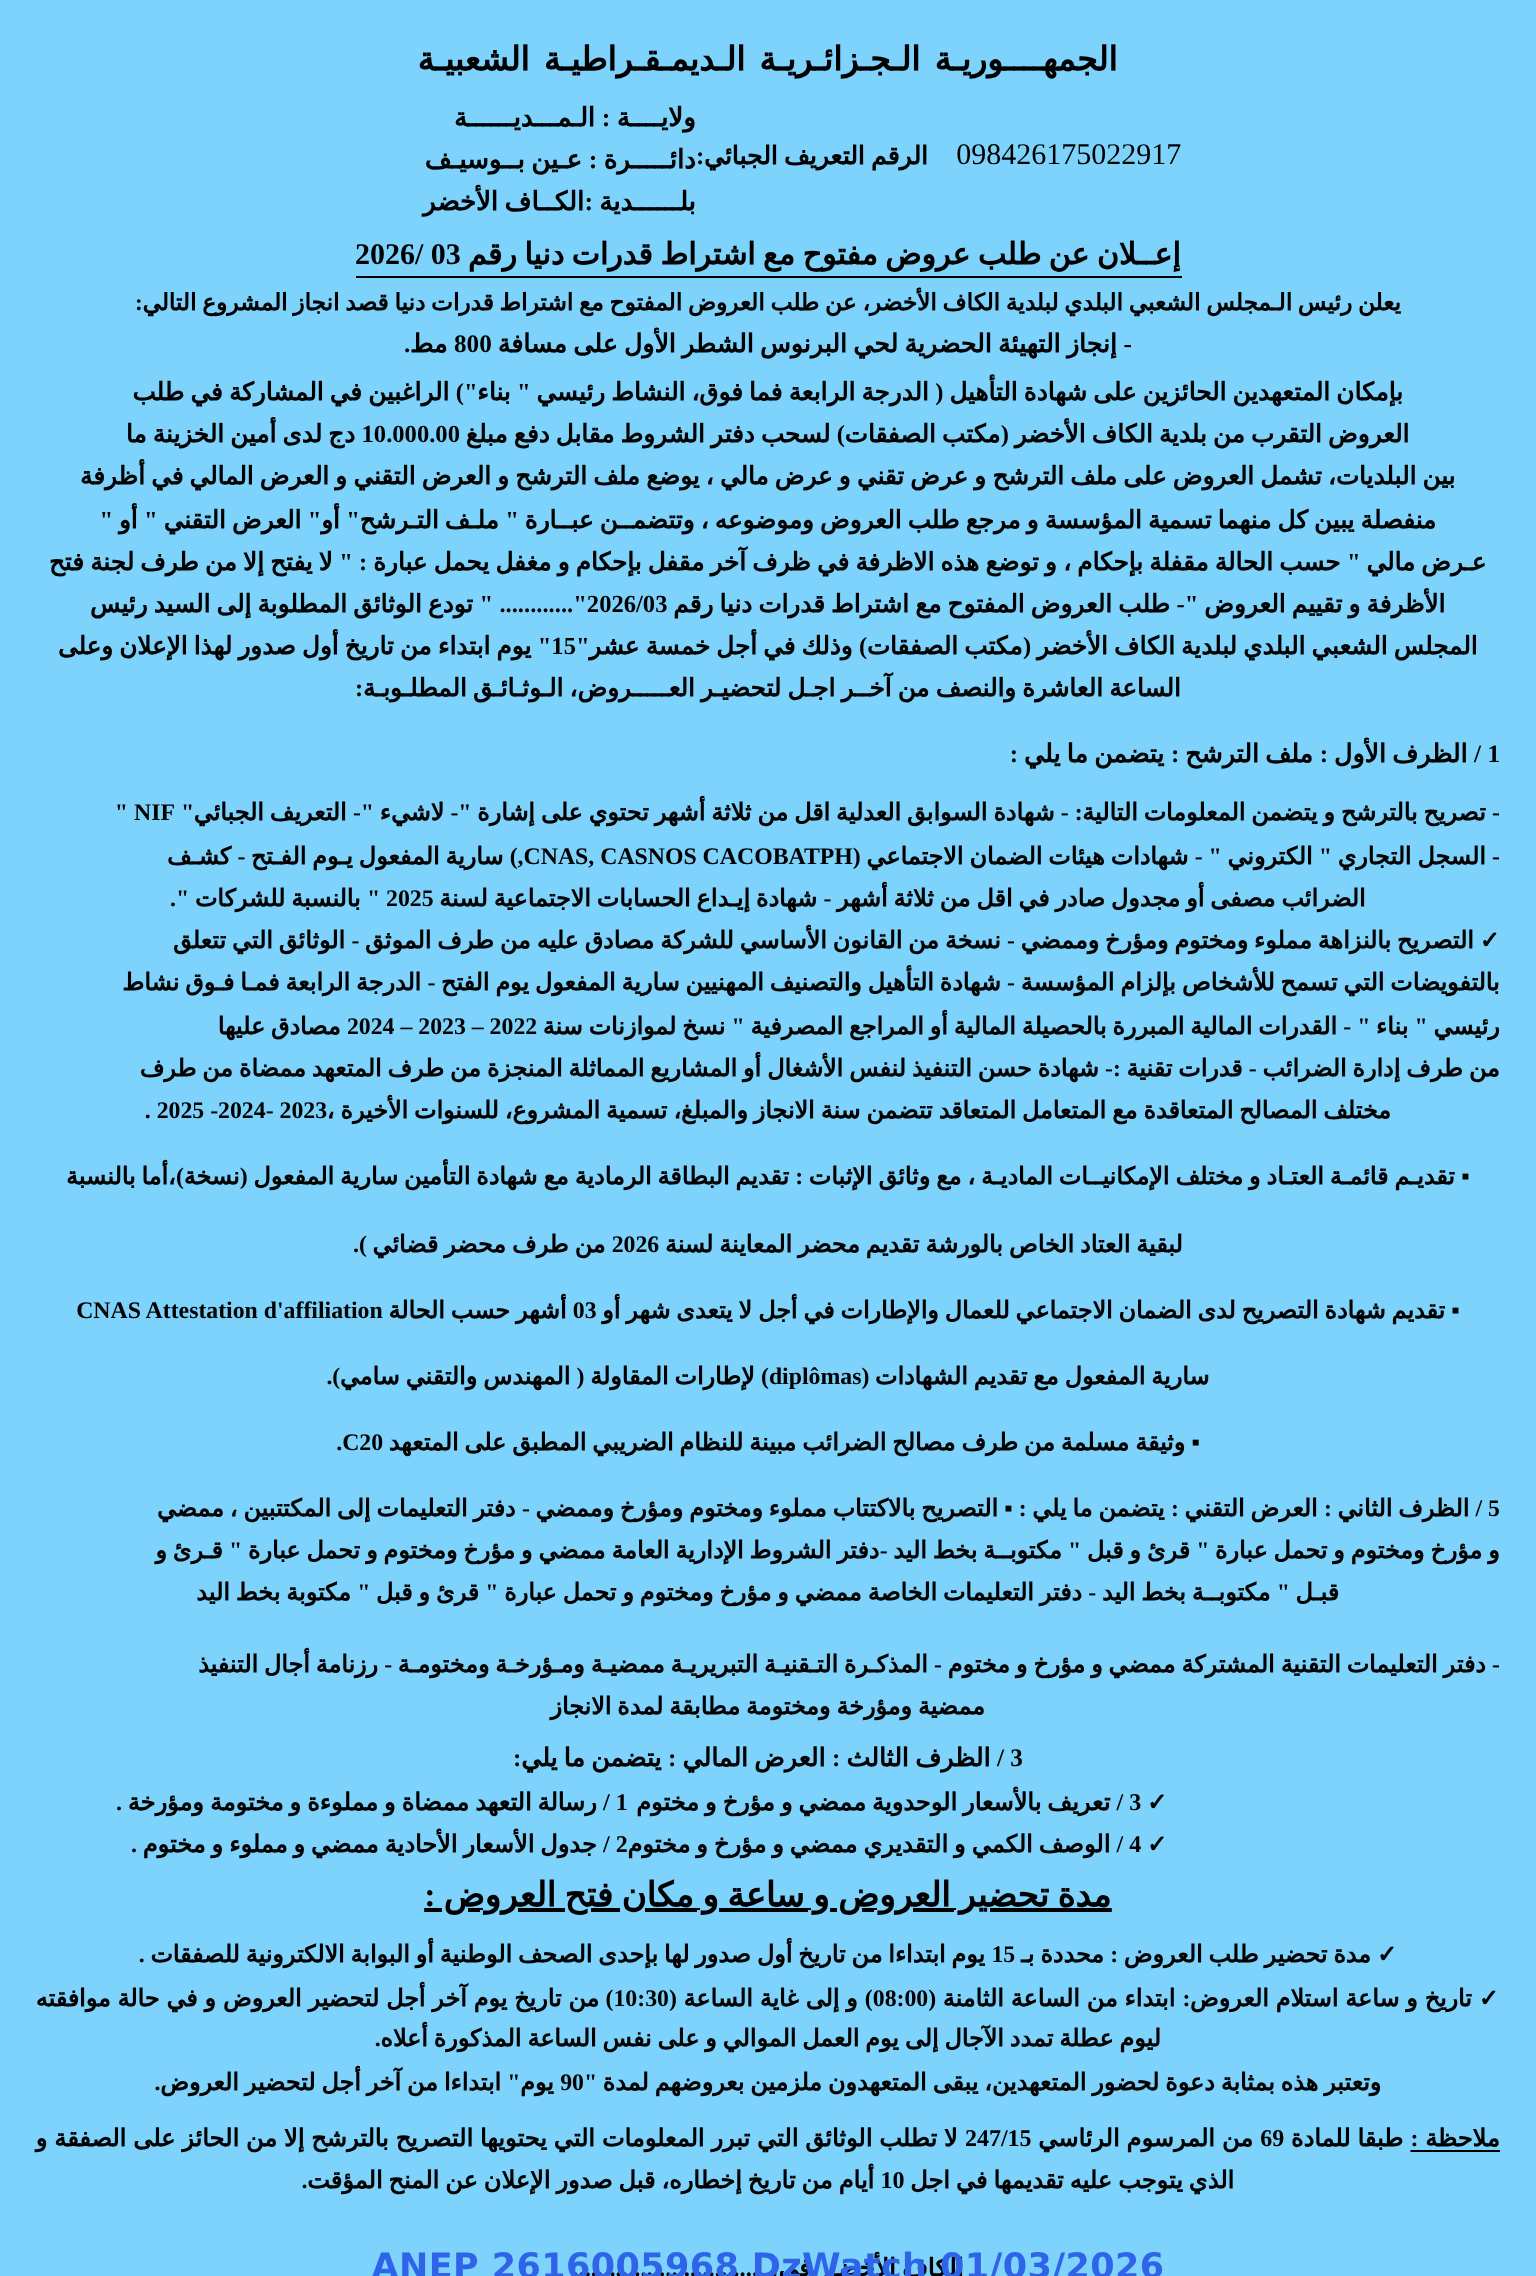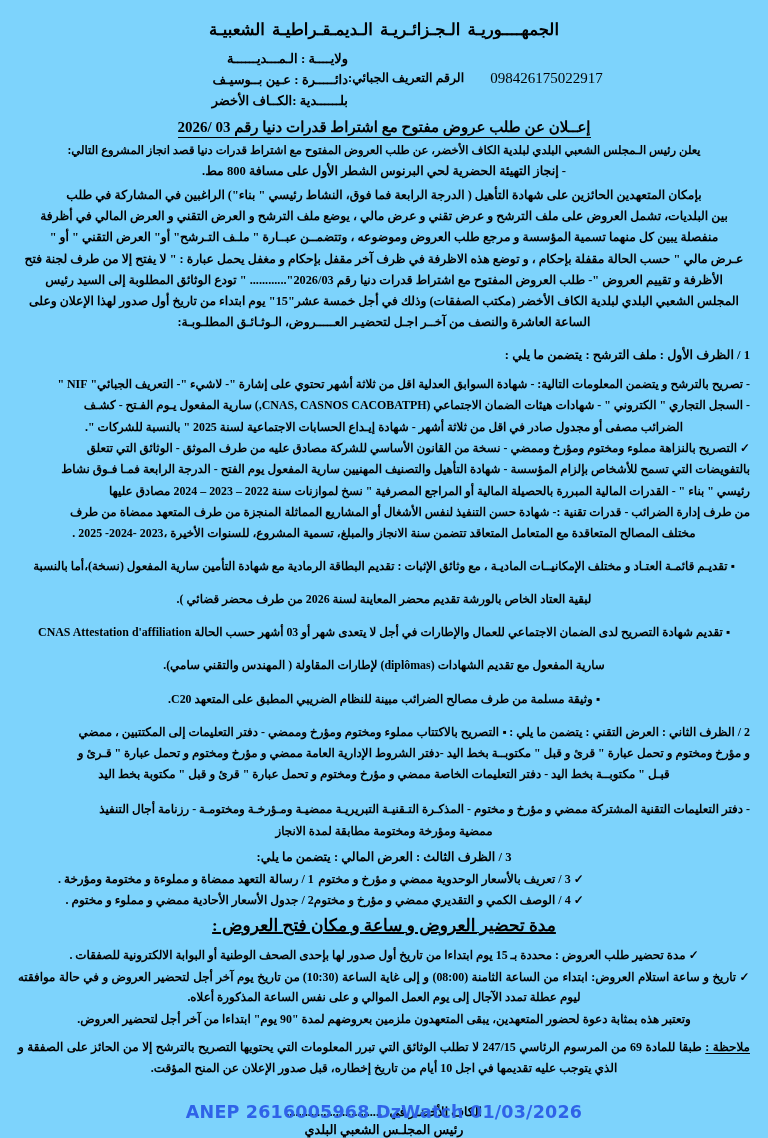--- a/index.html
+++ b/index.html
@@ -50,21 +50,21 @@
     text-align:left;
     font-weight:bold;
     font-size:13px;
     padding-top:22px;
     direction:rtl;
   }
   .nif-row{
     display:flex;
     flex-direction:row-reverse;
     justify-content:flex-start;
-    gap:26px;
+    gap:14px;
     padding-right:40px;
   }
   .nif-label{font-size:12.5px;font-weight:bold;}
   .nif-value{
     font-family:"Liberation Serif","DejaVu Serif",serif;
     font-size:15px;font-weight:normal;direction:ltr;
   }
 
   .title{
     text-align:center;
@@ -186,20 +186,21 @@
       </div>
     </div>
   </div>
 
   <div class="title">إعــلان عن طلب عروض مفتوح مع اشتراط قدرات دنيا  رقم 03 /2026</div>
 
   <div class="lead">يعلن رئيس الـمجلس الشعبي البلدي لبلدية الكاف الأخضر، عن طلب العروض  المفتوح مع اشتراط قدرات دنيا قصد انجاز المشروع التالي:</div>
   <div class="dash-item">-   إنجاز التهيئة الحضرية لحي البرنوس الشطر الأول على مسافة 800 مط.</div>
 
   <div class="para center">بإمكان المتعهدين الحائزين على شهادة التأهيل ( الدرجة الرابعة  فما فوق، النشاط رئيسي " بناء") الراغبين في المشاركة في طلب</div>
+  <div class="para center">العروض التقرب من بلدية الكاف الأخضر (مكتب الصفقات) لسحب دفتر الشروط  مقابل دفع مبلغ 10.000.00  دج  لدى أمين الخزينة ما</div>
   <div class="para center">بين البلديات، تشمل العروض على ملف الترشح و عرض تقني و عرض مالي ، يوضع ملف الترشح و العرض التقني و العرض المالي في أظرفة</div>
   <div class="para center">منفصلة يبين كل منهما تسمية المؤسسة و مرجع طلب العروض وموضوعه ، وتتضمــن عبــارة " ملـف التـرشح" أو"  العرض التقني " أو "</div>
   <div class="para center">عـرض مالي " حسب الحالة مقفلة بإحكام ،  و توضع هذه الاظرفة في ظرف آخر مقفل بإحكام و مغفل يحمل عبارة :  " لا يفتح إلا من طرف لجنة فتح</div>
   <div class="para center">الأظرفة و تقييم العروض "- طلب العروض المفتوح مع اشتراط قدرات دنيا رقم 2026/03"............   " تودع الوثائق المطلوبة إلى السيد رئيس</div>
   <div class="para center">المجلس الشعبي البلدي لبلدية الكاف الأخضر (مكتب الصفقات) وذلك في أجل خمسة عشر"15" يوم ابتداء من تاريخ أول صدور لهذا الإعلان وعلى</div>
   <div class="para center">الساعة العاشرة والنصف من آخــر اجـل لتحضيـر العـــــروض، الـوثـائـق المطلـوبـة:</div>
 
   <div class="spacer-sm"></div>
 
   <div class="sec-head">1 / الظرف الأول : ملف الترشح : يتضمن ما يلي :</div>
@@ -212,21 +213,21 @@
   <div class="list-block">رئيسي " بناء " - القدرات المالية المبررة بالحصيلة المالية أو المراجع المصرفية " نسخ لموازنات سنة 2022 – 2023 – 2024 مصادق عليها</div>
   <div class="list-block">من طرف إدارة الضرائب - قدرات تقنية :-  شهادة حسن التنفيذ لنفس الأشغال أو المشاريع المماثلة المنجزة من طرف المتعهد  ممضاة  من طرف</div>
   <div class="list-block lastcenter">مختلف المصالح المتعاقدة مع المتعامل المتعاقد  تتضمن سنة الانجاز والمبلغ، تسمية المشروع، للسنوات الأخيرة ،2023 -2024- 2025 .</div>
 
   <div class="bullet-sq">▪ تقديـم قائمـة العتـاد و مختلف الإمكانيــات الماديـة ، مع وثائق الإثبات : تقديم البطاقة الرمادية مع شهادة التأمين سارية المفعول (نسخة)،أما بالنسبة</div>
   <div class="bullet-sq">لبقية العتاد الخاص بالورشة تقديم محضر المعاينة  لسنة 2026 من طرف محضر قضائي ).</div>
   <div class="bullet-sq">▪ تقديم شهادة التصريح لدى الضمان الاجتماعي للعمال والإطارات في أجل لا يتعدى شهر أو 03 أشهر حسب الحالة  CNAS  Attestation d'affiliation</div>
   <div class="bullet-sq">سارية المفعول مع تقديم الشهادات (diplômas) لإطارات المقاولة  ( المهندس  والتقني سامي).</div>
   <div class="bullet-sq">▪ وثيقة مسلمة من طرف مصالح الضرائب مبينة للنظام الضريبي المطبق على المتعهد  C20.</div>
 
-  <div class="list-block">2 / الظرف الثاني : العرض التقني : يتضمن ما يلي :  ▪  التصريح بالاكتتاب مملوء ومختوم ومؤرخ وممضي - دفتر التعليمات إلى المكتتبين ، ممضي</div>
+  <div class="list-block">5 / الظرف الثاني : العرض التقني : يتضمن ما يلي :  ▪  التصريح بالاكتتاب مملوء ومختوم ومؤرخ وممضي - دفتر التعليمات إلى المكتتبين ، ممضي</div>
   <div class="list-block">و مؤرخ ومختوم و تحمل عبارة " قرئ و قبل " مكتوبــة بخط اليد -دفتر  الشروط الإدارية العامة ممضي و مؤرخ ومختوم و تحمل عبارة " قـرئ و</div>
   <div class="list-block lastcenter">قبـل " مكتوبــة بخط اليد - دفتر التعليمات الخاصة ممضي و مؤرخ ومختوم و تحمل عبارة " قرئ و قبل " مكتوبة بخط اليد</div>
   <div class="spacer-md"></div>
   <div class="list-block">-   دفتر التعليمات التقنية المشتركة ممضي و مؤرخ و مختوم - المذكـرة التـقنيـة التبريريـة ممضيـة ومـؤرخـة ومختومـة -   رزنامة أجال التنفيذ</div>
   <div class="list-block lastcenter">ممضية ومؤرخة ومختومة مطابقة لمدة الانجاز</div>
 
   <div class="sec-head" style="text-align:center">3 / الظرف الثالث : العرض المالي : يتضمن ما يلي:</div>
 
   <div class="two-col">
     <div class="col right">

